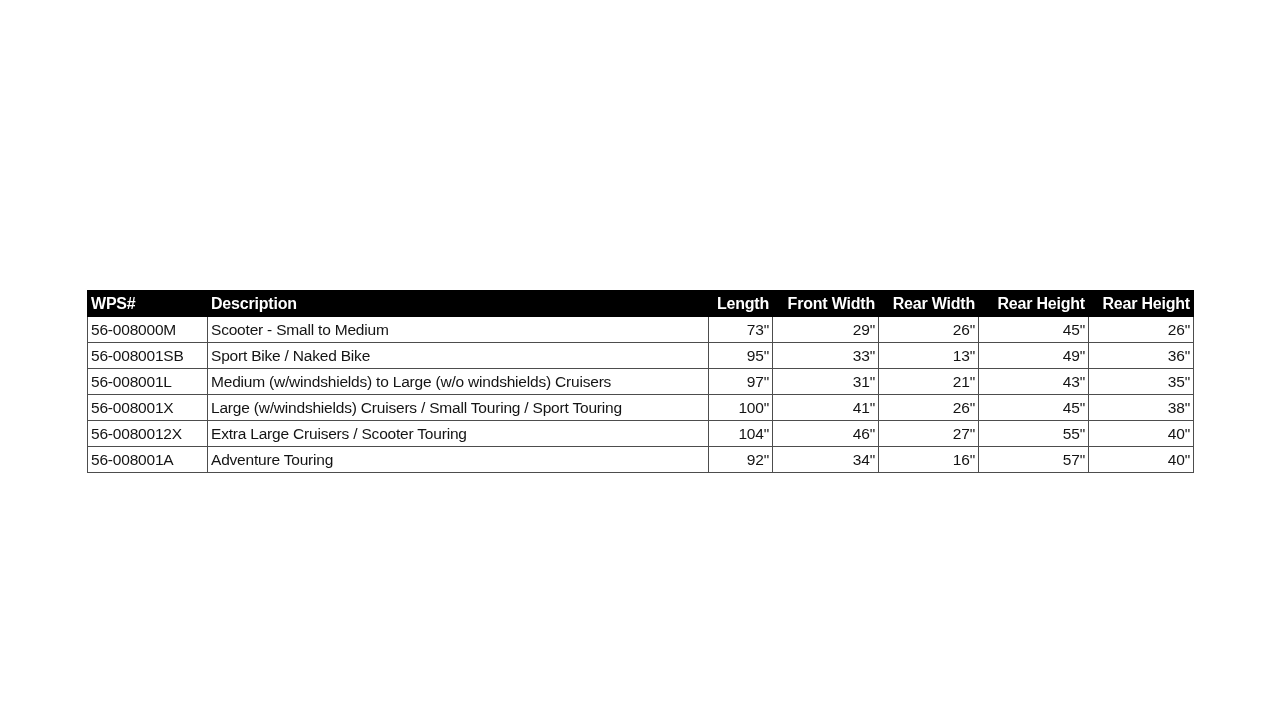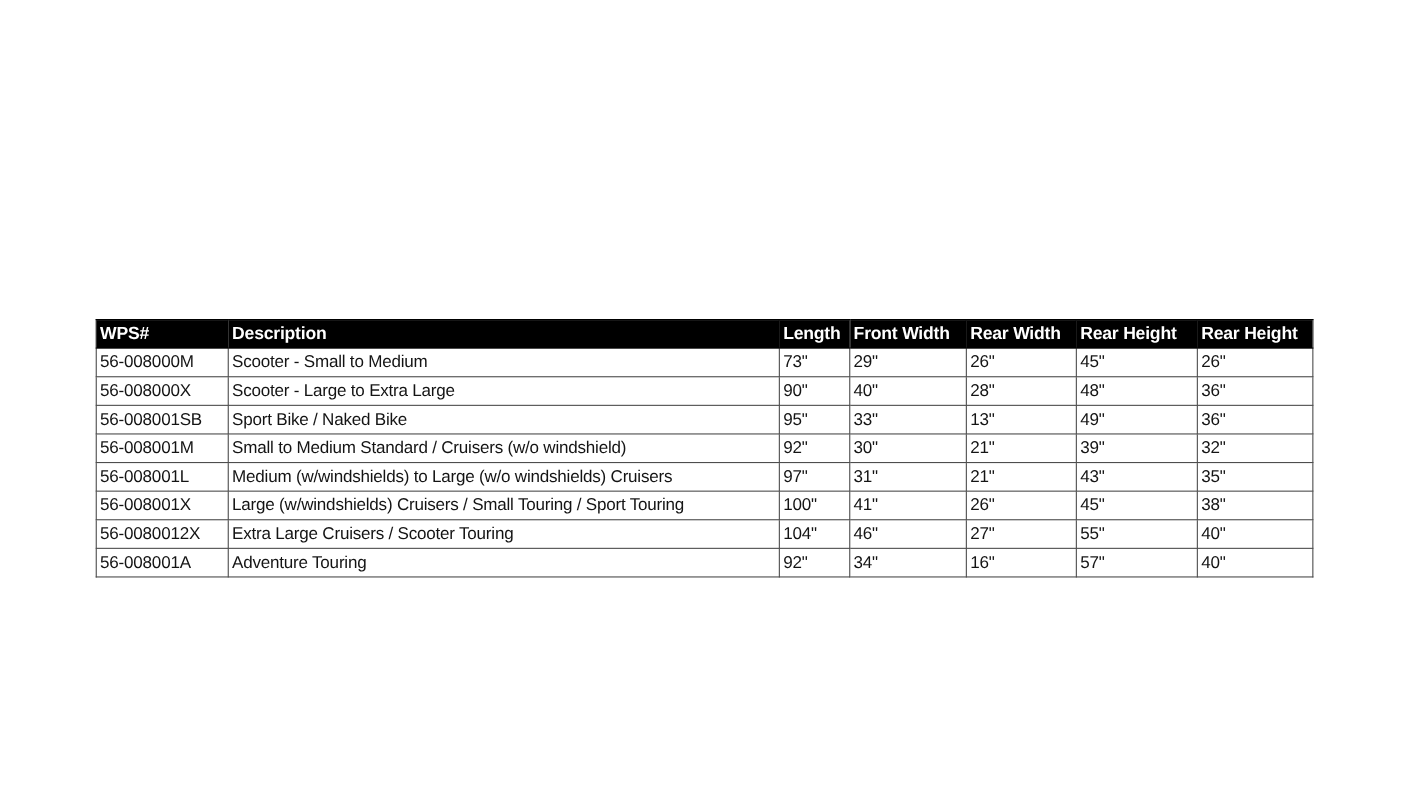--- a/index.html
+++ b/index.html
@@ -41,21 +41,21 @@
   }
   table.size-chart thead th {
     background: #000000;
     color: #ffffff;
     font-weight: bold;
     font-size: 16px;
     border-color: #000000;
     letter-spacing: -0.2px;
   }
   .al { text-align: left; }
-  .ac { text-align: left; }
+  .ac { text-align: right; }
 </style>
 </head>
 <body>
 
 <div class="canvas">
   <div class="table-wrap">
     <table class="size-chart">
       <colgroup>
         <col style="width:120px">
         <col style="width:501px">
@@ -80,45 +80,27 @@
         <tr>
           <td class="al">56-008000M</td>
           <td class="al">Scooter - Small to Medium</td>
           <td class="ac">73"</td>
           <td class="ac">29"</td>
           <td class="ac">26"</td>
           <td class="ac">45"</td>
           <td class="ac">26"</td>
         </tr>
         <tr>
-          <td class="al">56-008000X</td>
-          <td class="al">Scooter - Large to Extra Large</td>
-          <td class="ac">90"</td>
-          <td class="ac">40"</td>
-          <td class="ac">28"</td>
-          <td class="ac">48"</td>
-          <td class="ac">36"</td>
-        </tr>
-        <tr>
           <td class="al">56-008001SB</td>
           <td class="al">Sport Bike / Naked Bike</td>
           <td class="ac">95"</td>
           <td class="ac">33"</td>
           <td class="ac">13"</td>
           <td class="ac">49"</td>
           <td class="ac">36"</td>
-        </tr>
-        <tr>
-          <td class="al">56-008001M</td>
-          <td class="al">Small to Medium Standard / Cruisers (w/o windshield)</td>
-          <td class="ac">92"</td>
-          <td class="ac">30"</td>
-          <td class="ac">21"</td>
-          <td class="ac">39"</td>
-          <td class="ac">32"</td>
         </tr>
         <tr>
           <td class="al">56-008001L</td>
           <td class="al">Medium (w/windshields) to Large (w/o windshields) Cruisers</td>
           <td class="ac">97"</td>
           <td class="ac">31"</td>
           <td class="ac">21"</td>
           <td class="ac">43"</td>
           <td class="ac">35"</td>
         </tr>

